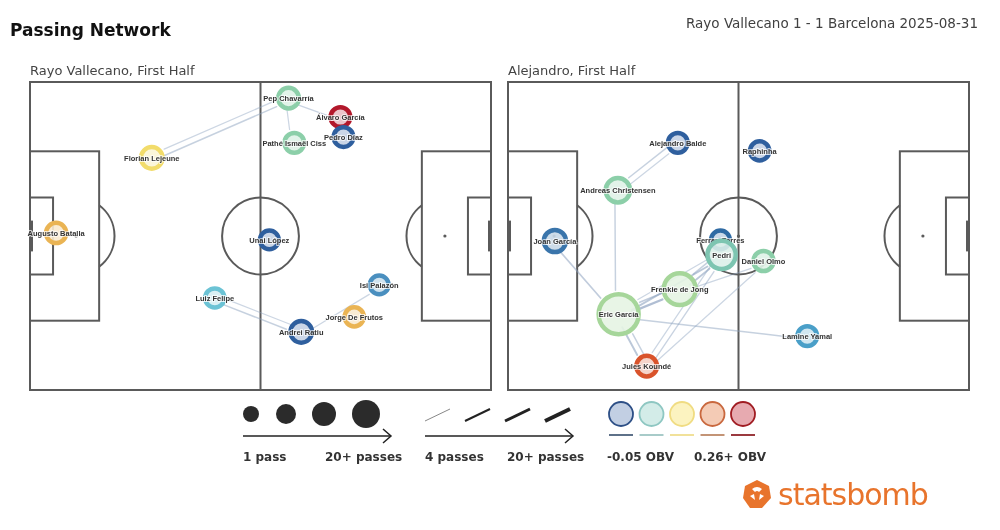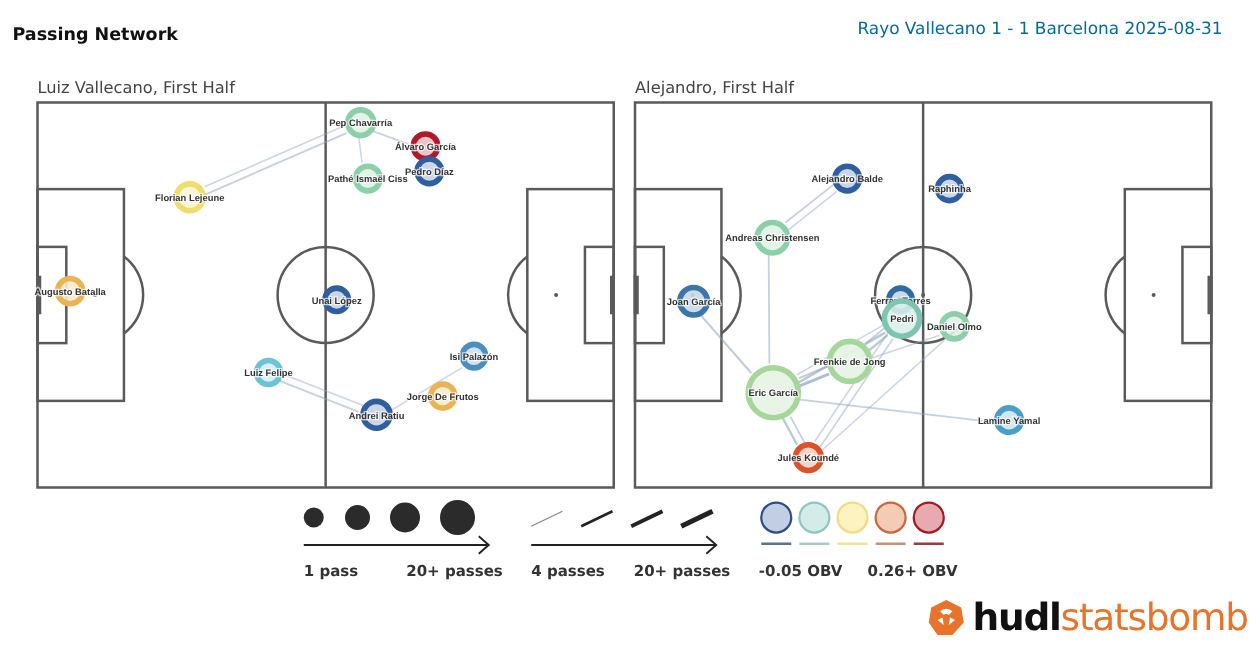--- a/index.html
+++ b/index.html
@@ -1,35 +1,35 @@
 <!DOCTYPE html>
 <html><head>
 <meta charset="utf-8">
 <style>
   html, body { margin: 0; padding: 0; background: #ffffff; }
   body { width: 1000px; height: 530px; position: relative; overflow: hidden;
          font-family: "DejaVu Sans", "Liberation Sans", sans-serif; color: #111; }
-  .title { position: absolute; left: 10px; top: 20px; font-size: 14px; font-weight: bold; }
-  .match { position: absolute; right: 22px; top: 12px; text-align: left; font-size: 13.5px; line-height: 22px; color: #0369a1; }
+  .title { position: absolute; left: 10px; top: 20px; font-size: 17px; font-weight: bold; }
+  .match { position: absolute; right: 22px; top: 12px; text-align: left; font-size: 13.5px; line-height: 22px; color: #404040; }
   .pitch-label { position: absolute; top: 63px; font-size: 13px; color: #444; }
   #viz { position: absolute; left: 0; top: 0; }
   .legend-text { position: absolute; top: 450px; font-size: 12px; color: #333; font-weight: bold; }
   .logo { position: absolute; left: 740px; top: 476px; height: 36px; display: flex; align-items: center; }
   .logo .hudl { font-family: "DejaVu Sans", sans-serif; font-weight: bold; font-size: 30px; color: #111; letter-spacing: -1px; }
   .logo .sb { font-family: "DejaVu Sans", sans-serif; font-size: 30px; color: #e8742c; letter-spacing: -1px; }
   .logo .mark { width: 34px; height: 32px; margin-right: 4px; }
 </style>
 </head>
 <body>
 
 <div class="title">Passing Network</div>
 <div class="match">
   <div>Rayo Vallecano 1 - 1 Barcelona 2025-08-31</div>
 </div>
-<div class="pitch-label" style="left:30px">Luiz Vallecano, First Half</div>
+<div class="pitch-label" style="left:30px">Rayo Vallecano, First Half</div>
 <div class="pitch-label" style="left:508px">Alejandro, First Half</div>
 
 <svg id="viz" width="1000" height="530">
     <g>
       <rect x="30" y="82" width="461" height="308" fill="none" stroke="#5a5a5a" stroke-width="2"></rect>
       <line x1="260.5" y1="82" x2="260.5" y2="390" fill="none" stroke="#5a5a5a" stroke-width="2"></line>
       <circle cx="260.5" cy="236" r="38.41666666666667" fill="none" stroke="#5a5a5a" stroke-width="2"></circle>
       <circle cx="260.5" cy="236" r="1.6" fill="#5a5a5a"></circle>
       <rect x="30" y="151.3" width="69.15" height="169.4" fill="none" stroke="#5a5a5a" stroke-width="2"></rect>
       <rect x="30" y="197.5" width="23.05" height="77" fill="none" stroke="#5a5a5a" stroke-width="2"></rect>
@@ -165,15 +165,14 @@
 <div class="legend-text" style="left:425px">4 passes</div>
 <div class="legend-text" style="left:507px">20+ passes</div>
 <div class="legend-text" style="left:607px">-0.05 OBV</div>
 <div class="legend-text" style="left:694px">0.26+ OBV</div>
 
 <div class="logo">
   <svg class="mark" viewBox="0 0 34 32">
     <path d="M17 2 L29 8 L31 20 L22 30 L10 30 L3 20 L5 8 Z" fill="#e8742c"></path>
     <path d="M12 11 Q17 7 22 11 L19 14 Q17 12 15 14 Z M10 18 L14 16 L15 22 Z M20 16 L24 18 L19 22 Z" fill="#fff"></path>
   </svg>
-  <span class="hudl">hudl</span>
   <span class="sb">statsbomb</span>
 </div>
 
 </body></html>

